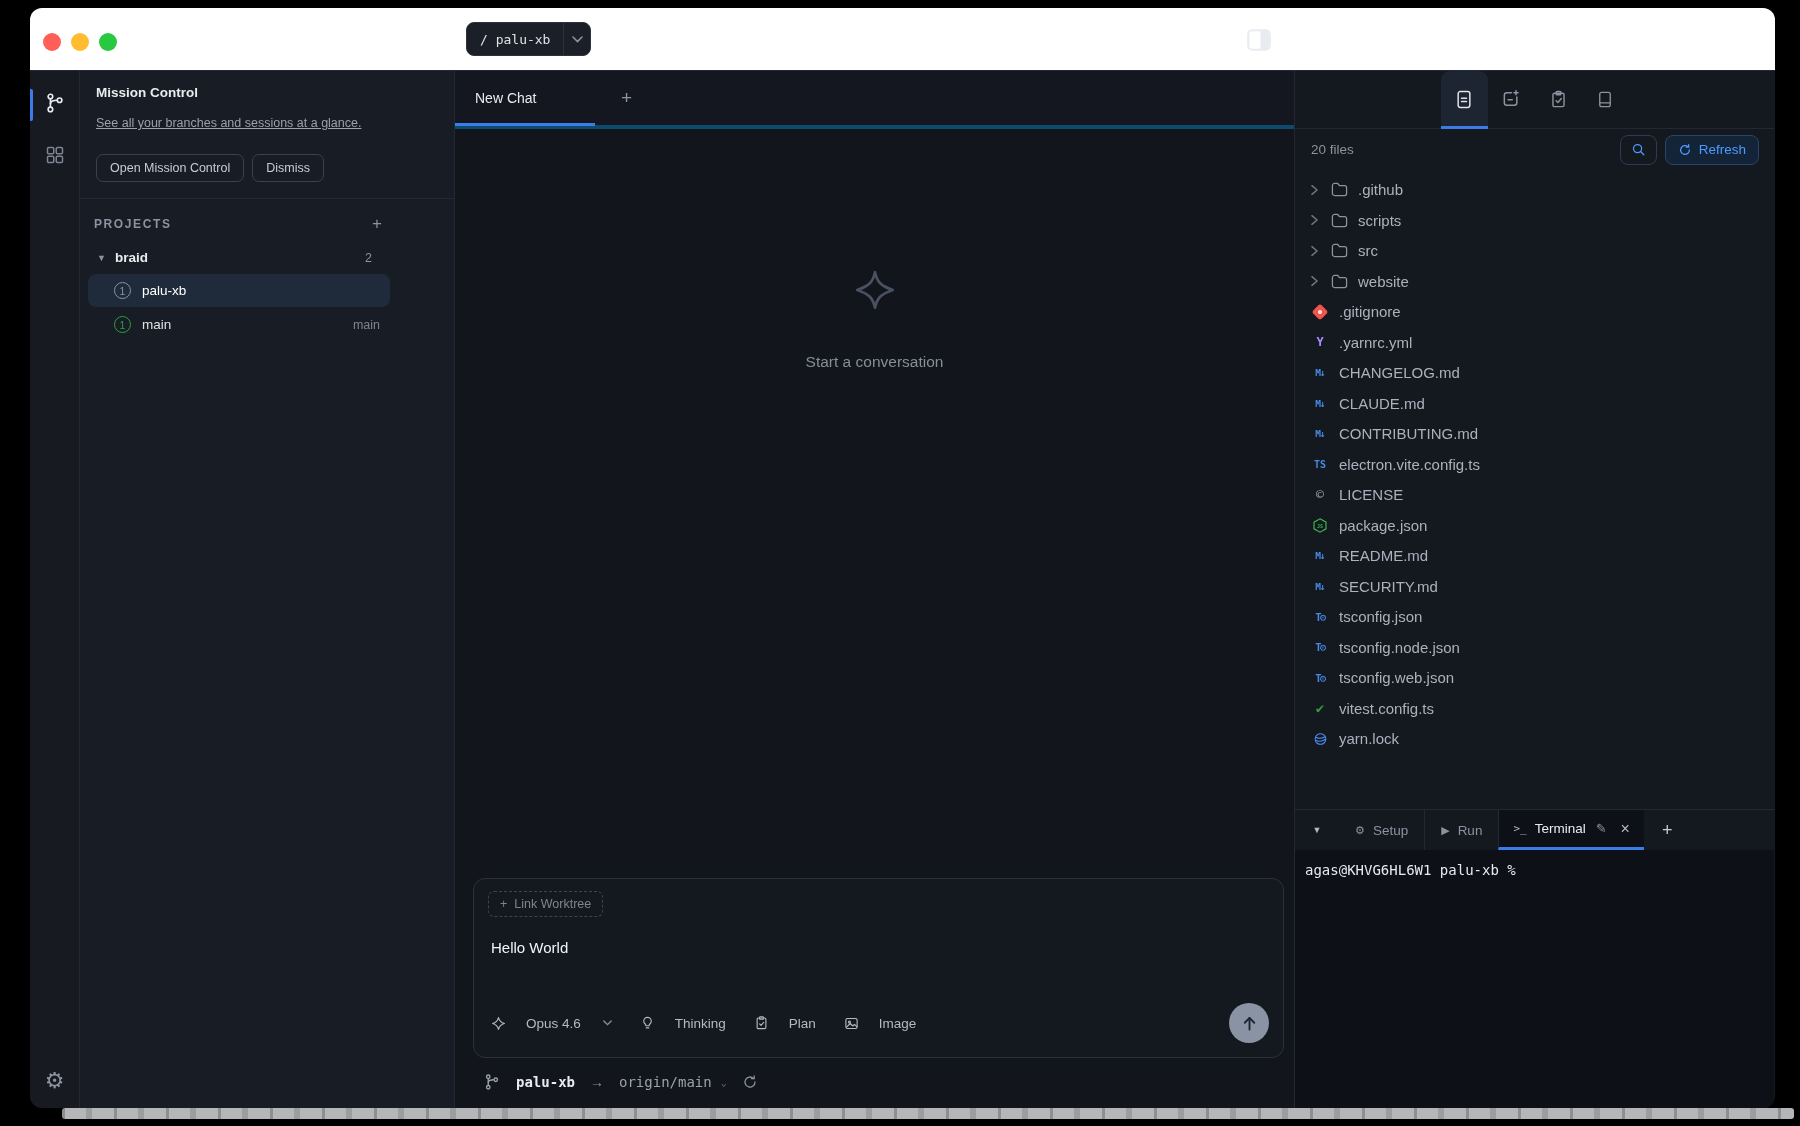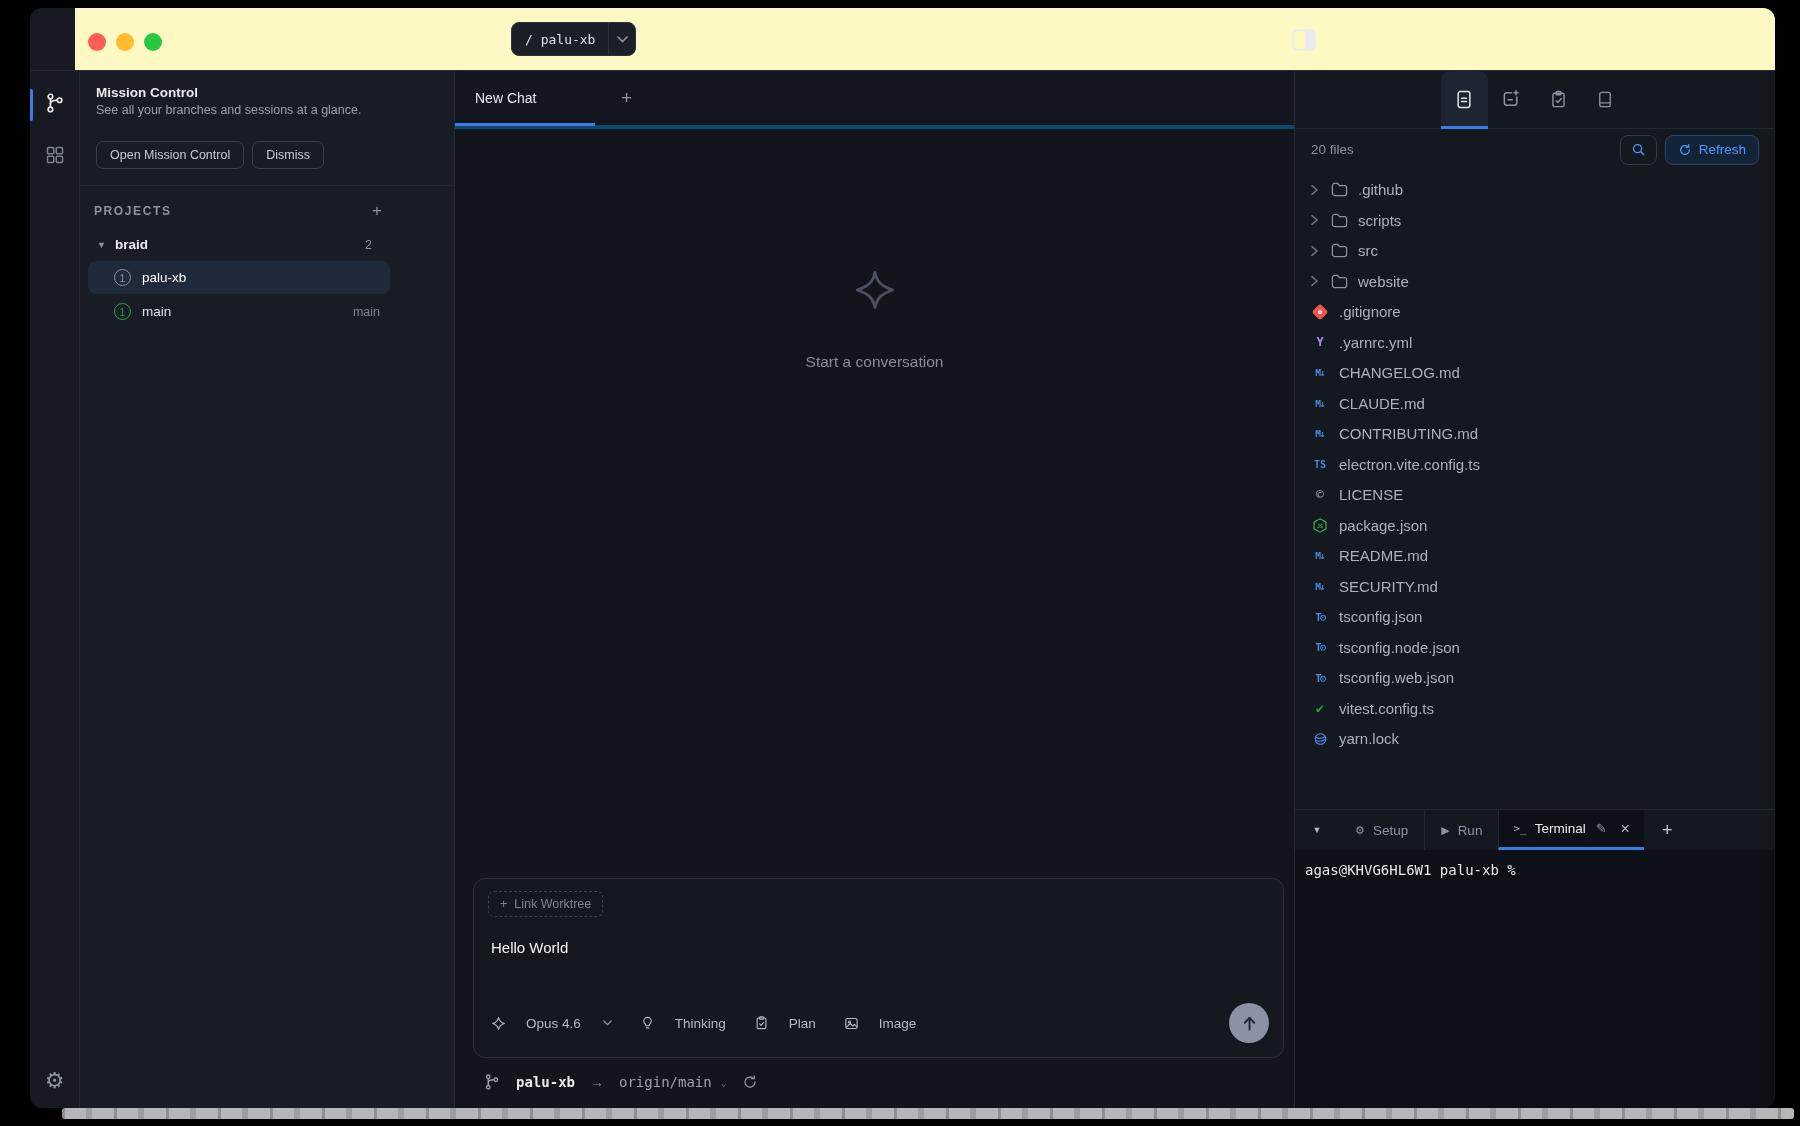--- a/index.html
+++ b/index.html
@@ -7,21 +7,21 @@
               font-family:"Liberation Sans", sans-serif; }
   .mono { font-family:"DejaVu Sans Mono", monospace; }
 
   .window { position:absolute; left:30px; top:8px; width:1745px; height:1100px;
             background:#171a21; border-radius:12px; overflow:hidden; }
   .bottom-strip { position:absolute; left:62px; top:1108px; width:1732px; height:11px;
             border-radius:3px; background:#b5b6b8;
             background-image:repeating-linear-gradient(90deg, rgba(70,70,75,.35) 0 3px, transparent 3px 24px, rgba(70,70,75,.22) 24px 30px, transparent 30px 52px); }
 
   
-  .titlebar { position:relative; height:62px; background:#fef9c3;margin-left:45px; }
+  .titlebar { position:relative; height:62px; background:#ffffff; }
   .traffic { position:absolute; left:13px; top:25px; display:flex; gap:10px; }
   .traffic span { width:18px; height:18px; border-radius:50%; }
   .t-red { background:var(--c-traffic_red,#ff5f57); }
   .t-yellow { background:var(--c-traffic_yellow,#febc2e); }
   .t-green { background:var(--c-traffic_green,#28c840); }
   .branch-pill { position:absolute; left:436px; top:14px; height:34px; display:flex; align-items:center;
             border:1px solid #2c323e; background:#1b1f28; border-radius:8px; color:#dfe3e8; font-size:13px; }
   .branch-pill .pill-main { padding:0 13px; }
   .branch-pill .pill-chev { width:27px; height:100%; display:flex; align-items:center; justify-content:center;
             border-left:1px solid #2c323e; color:#8b93a0; }
@@ -35,21 +35,21 @@
           flex-direction:column; align-items:center; padding:20px 0 16px; }
   .rail-indicator { position:absolute; left:0; top:18px; width:3px; height:32px;
           background:var(--c-accent_blue,#3b7de8); border-radius:0 2px 2px 0; }
   .rail-item { color:#e8ebef; margin-bottom:30px; }
   .rail-item.dim { color:#7d8590; }
   .rail-gear { margin-top:auto; color:#8b93a0; font-size:22px; line-height:1; }
 
   .sidebar { width:375px; border-right:1px solid #232934; background:#181c24; }
   .mc { padding:14px 16px 16px; border-bottom:1px solid #232934; }
   .mc-title { color:#e8ebef; font-size:13.5px; font-weight:bold; }
-  .mc-desc { color:#99a1ac; font-size:12.5px; margin-top:3px; }
+  .mc-desc { color:#99a1ac; font-size:12.5px; margin-top:16px;text-decoration:underline; }
   .mc-buttons { display:flex; gap:8px; margin-top:24px; }
   .ghost-btn { border:1px solid #3a414e; border-radius:7px; background:transparent;
           color:#c6ccd4; font-size:12.5px; padding:6px 13px; font-family:inherit; }
   .projects-header { display:flex; align-items:center; padding:16px 16px 10px 14px; }
   .projects-title { color:#8b93a0; font-size:12px; font-weight:bold; letter-spacing:1.6px; }
   .projects-plus { margin-left:auto; margin-right:56px; color:#8b93a0; font-size:17px; line-height:1; }
   .group-row { display:flex; align-items:center; gap:9px; padding:8px 14px 8px 17px; }
   .group-caret { color:#8b93a0; font-size:9px; }
   .group-name { color:#e8ebef; font-size:13.5px; font-weight:bold; }
   .group-count { margin-left:auto; margin-right:68px; color:#8b93a0; font-size:12.5px; }

